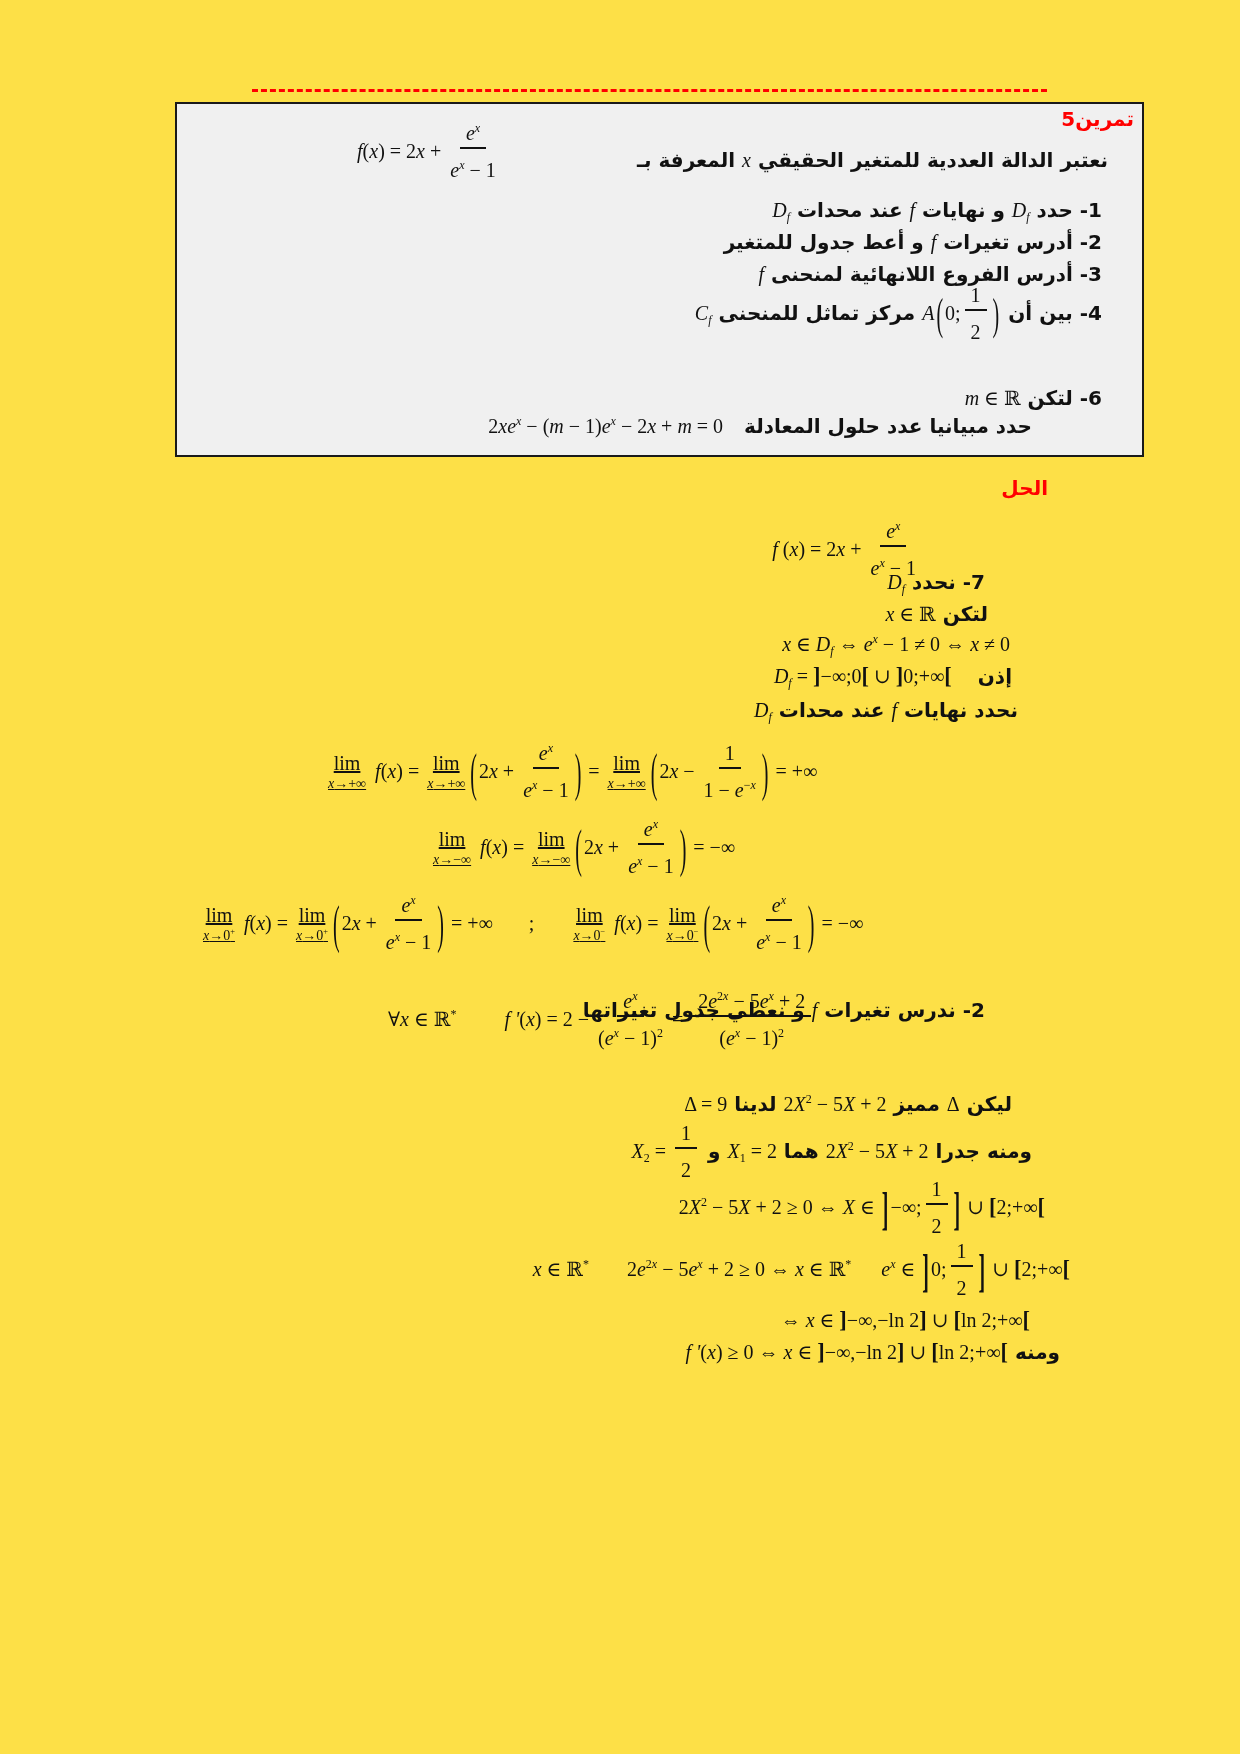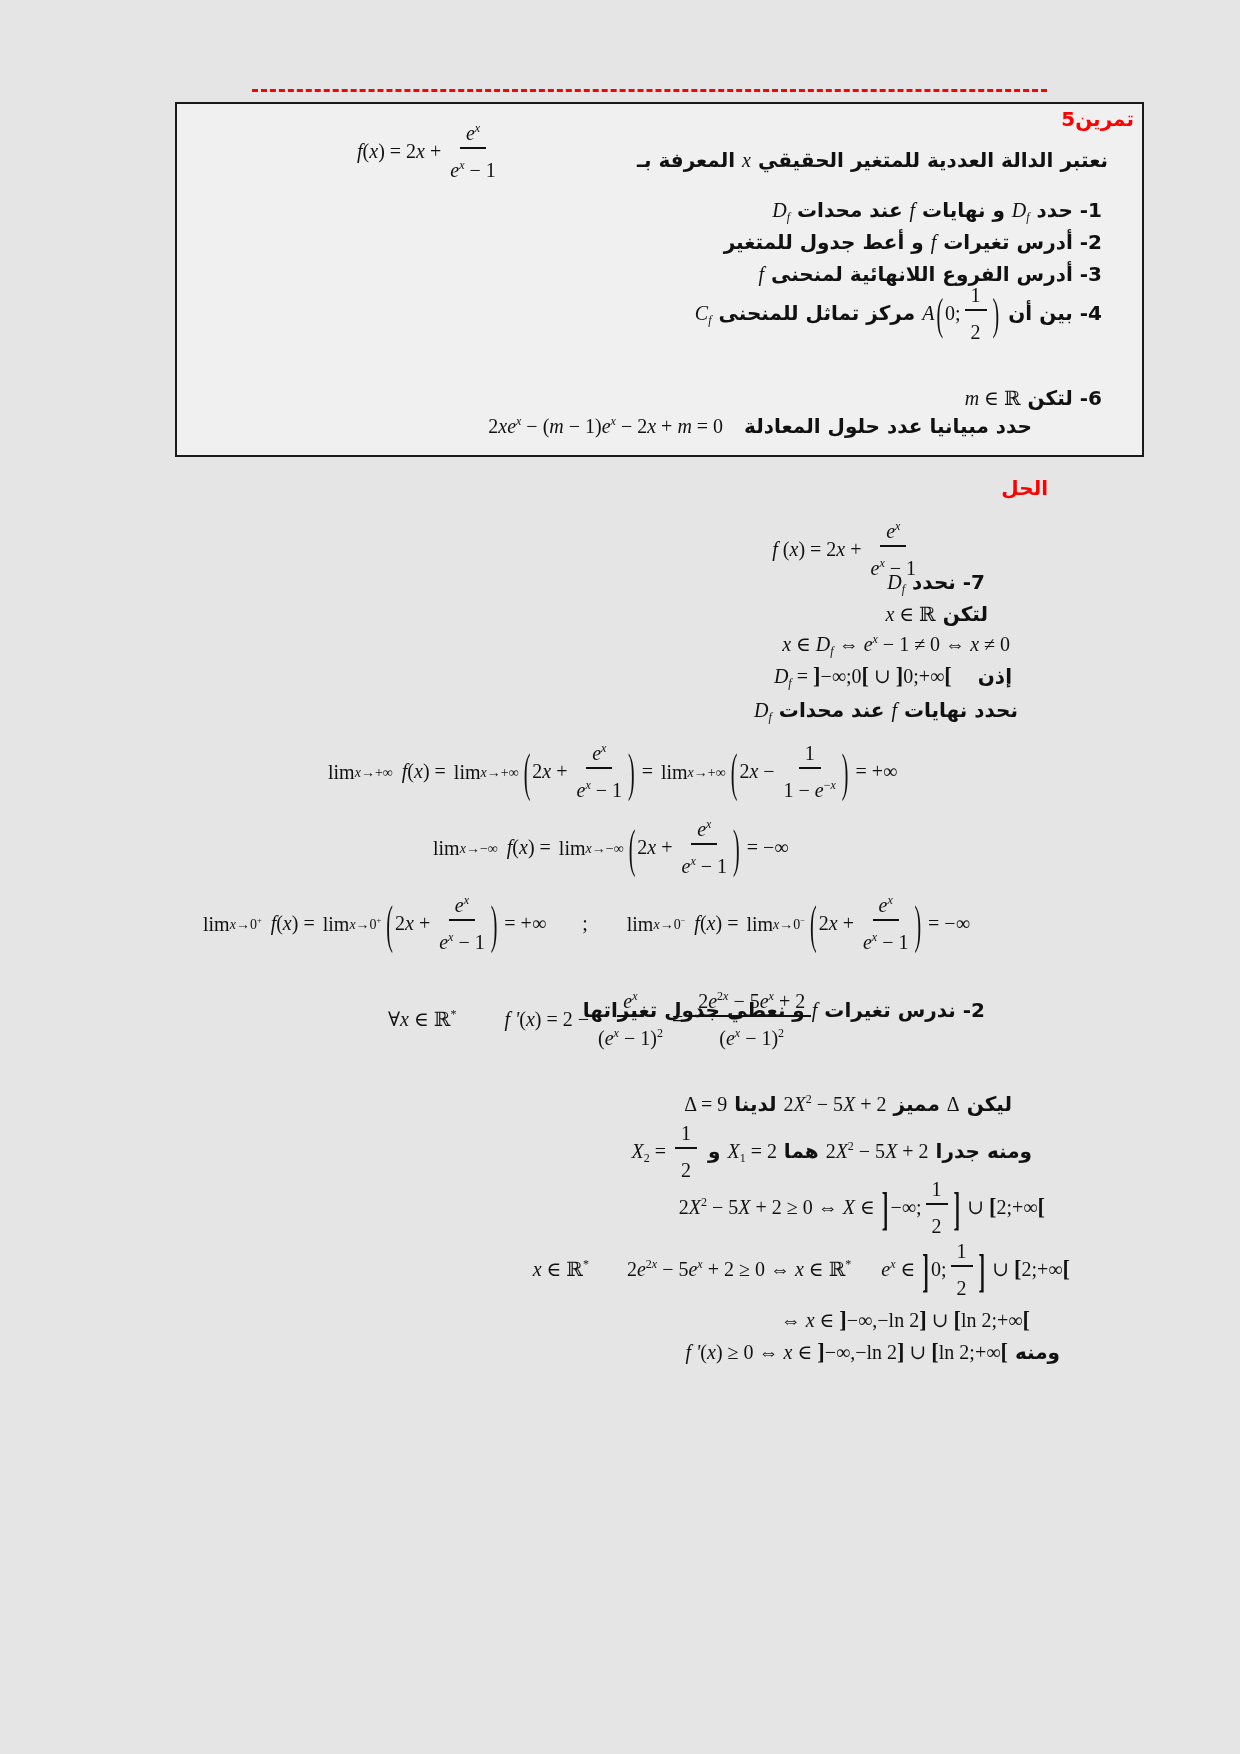--- a/index.html
+++ b/index.html
@@ -1,33 +1,33 @@
 <!DOCTYPE html>
 <html lang="ar"><head>
 <meta charset="utf-8">
 <style>
   html,body{margin:0;padding:0;}
   body{width:1240px;height:1754px;background:#ffffff;font-family:"DejaVu Sans",sans-serif;color:#111;}
-  .page{position:relative;width:1240px;height:1754px;background:#e5e5e5;overflow:hidden;}
+  .page{position:relative;width:1240px;height:1754px;background:#fde047;overflow:hidden;}
   .divider{position:absolute;height:0;border-top:3px dashed #ff0000;}
   .exbox{position:absolute;background:#f0f0f0;border:2px solid #1a1a1a;}
   .extitle,.soltitle{position:absolute;color:#ff0000;font-weight:bold;font-size:20px;font-family:"DejaVu Sans",sans-serif;}
   .mline{position:absolute;white-space:nowrap;font-size:20px;line-height:1.25;color:#111;}
   .rtl{direction:rtl;unicode-bidi:isolate;}
   .ar{font-family:"DejaVu Sans",sans-serif;font-weight:bold;font-size:20px;}
   .mu,.mi,.bk,.big,.limword{font-family:"Liberation Serif","DejaVu Serif","DejaVu Sans",serif;}
   .mu{font-style:normal;}
   .mi{font-style:italic;}
   .bk{font-weight:bold;font-size:1.12em;}
   sup,sub{font-size:60%;line-height:0;}
   sub{vertical-align:-0.3em;}
   .frac{display:inline-flex;flex-direction:column;align-items:center;vertical-align:middle;margin:0 4px;line-height:1.15;text-align:center;}
   .frac>.num{display:block;border-bottom:2px solid #111;padding:0 6px 2px;}
   .frac>.den{display:block;padding-top:10px;}
-  .lim{display:inline-flex;flex-direction:row;align-items:flex-start;vertical-align:middle;margin:0 3px;line-height:1;}
+  .lim{display:inline-flex;flex-direction:column;align-items:center;vertical-align:middle;margin:0 3px;line-height:1;text-decoration:underline;}
   .lim .limword{font-style:normal;}
   .lim .under{font-size:70%;margin-top:3px;}
   .big{display:inline-block;font-style:normal;margin:0 2px;transform-origin:50% 45%;}
   .hsp{display:inline-block;height:1px;}
   .ltrgrp{direction:ltr;unicode-bidi:isolate;}
 </style>
 </head>
 <body>
 
 <div class="page">

